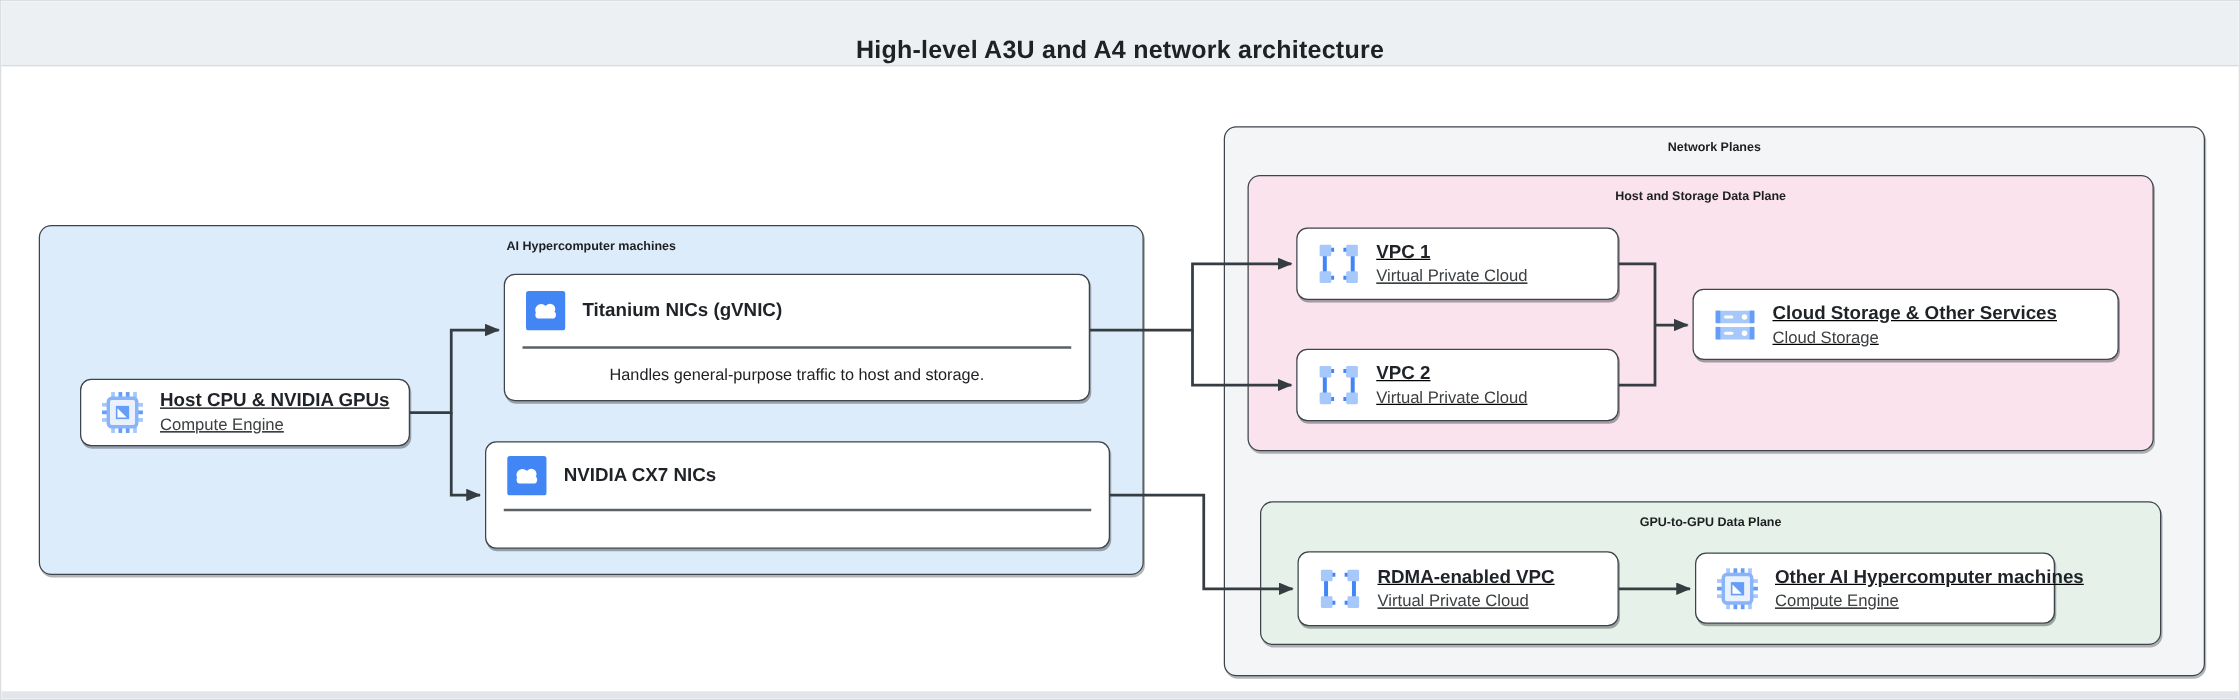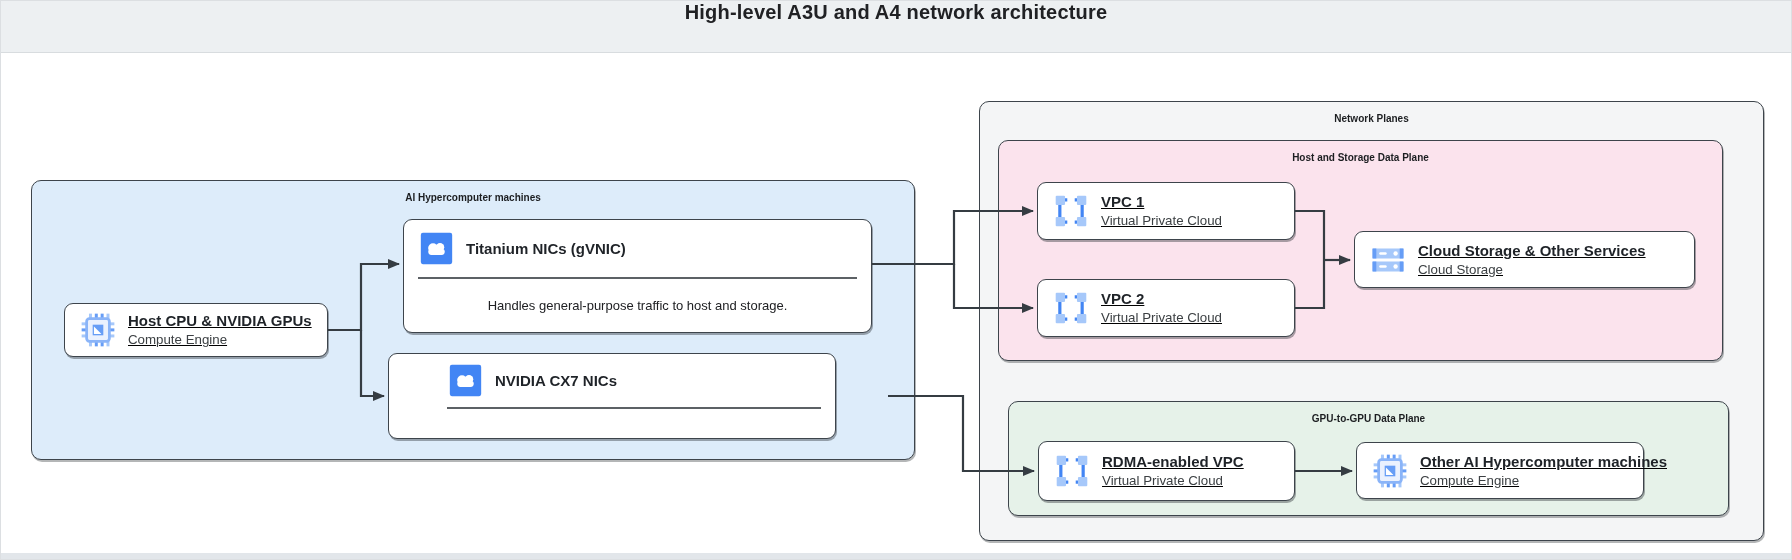--- a/index.html
+++ b/index.html
@@ -4,21 +4,21 @@
 <style>
   html,body{margin:0;padding:0;background:#fff;}
   .canvas{
     position:relative;width:1792px;height:560px;background:#ffffff;
     font-family:"Liberation Sans",sans-serif;box-sizing:border-box;
     border:1px solid #dcdfe2;overflow:hidden;
   }
   .header-bar{
     position:absolute;left:0;top:0;width:100%;height:52px;
     background:#edf0f2;border-bottom:1px solid #d8dcdf;
-    display:flex;align-items:flex-start;justify-content:center;box-sizing:border-box;
+    display:flex;align-items:flex-end;justify-content:center;box-sizing:border-box;
   }
   .page-title{font-size:20px;font-weight:700;color:#202124;letter-spacing:.2px;}
   .bottom-strip{position:absolute;left:0;bottom:0;width:100%;height:6px;background:#e2e6ea;}
 
   .group{
     position:absolute;border:1.6px solid #3d444b;border-radius:10px;box-sizing:border-box;
     box-shadow:1px 2px 0 rgba(40,45,50,.35);
   }
   .group-label{
     text-align:center;font-size:10px;font-weight:700;color:#1c1e21;padding-top:11px;
@@ -101,39 +101,39 @@
           <path d="M12.2 19.8 V12.8 L19.2 19.8 Z" fill="#ffffff"></path>
         </svg>
       </span>
       <span class="node-text">
         <span class="node-title">Host CPU &amp; NVIDIA GPUs</span>
         <span class="node-subtitle">Compute Engine</span>
       </span>
     </div>
   </div>
 
-  <div class="node nic-card" style="left:402px;top:218px;width:469px;height:114px;">
+  <div class="node nic-card" style="left:402px;top:218px;width:469px;height:102px;">
     <div class="nic-head" style="height:57px;">
       <span class="icon">
         <svg width="33" height="33" viewBox="0 0 32 32" aria-hidden="true">
           <rect x="0.8" y="0.8" width="30.4" height="30.4" rx="2" fill="#4285f4"></rect>
           <g fill="#ffffff">
             <circle cx="12.6" cy="15.6" r="4.7"></circle>
             <circle cx="19.4" cy="14.8" r="4.1"></circle>
             <rect x="8" y="16.2" width="16" height="6" rx="3"></rect>
           </g>
         </svg>
       </span>
       <span class="node-title">Titanium NICs (gVNIC)</span>
     </div>
     <hr class="nic-divider">
     <div class="nic-desc">Handles general-purpose traffic to host and storage.</div>
   </div>
 
-  <div class="node nic-card" style="left:387px;top:352px;width:448px;height:86px;padding-left:44px;">
+  <div class="node nic-card" style="left:387px;top:352px;width:500px;height:86px;">
     <div class="nic-head" style="height:53px;">
       <span class="icon">
         <svg width="33" height="33" viewBox="0 0 32 32" aria-hidden="true">
           <rect x="0.8" y="0.8" width="30.4" height="30.4" rx="2" fill="#4285f4"></rect>
           <g fill="#ffffff">
             <circle cx="12.6" cy="15.6" r="4.7"></circle>
             <circle cx="19.4" cy="14.8" r="4.1"></circle>
             <rect x="8" y="16.2" width="16" height="6" rx="3"></rect>
           </g>
         </svg>

